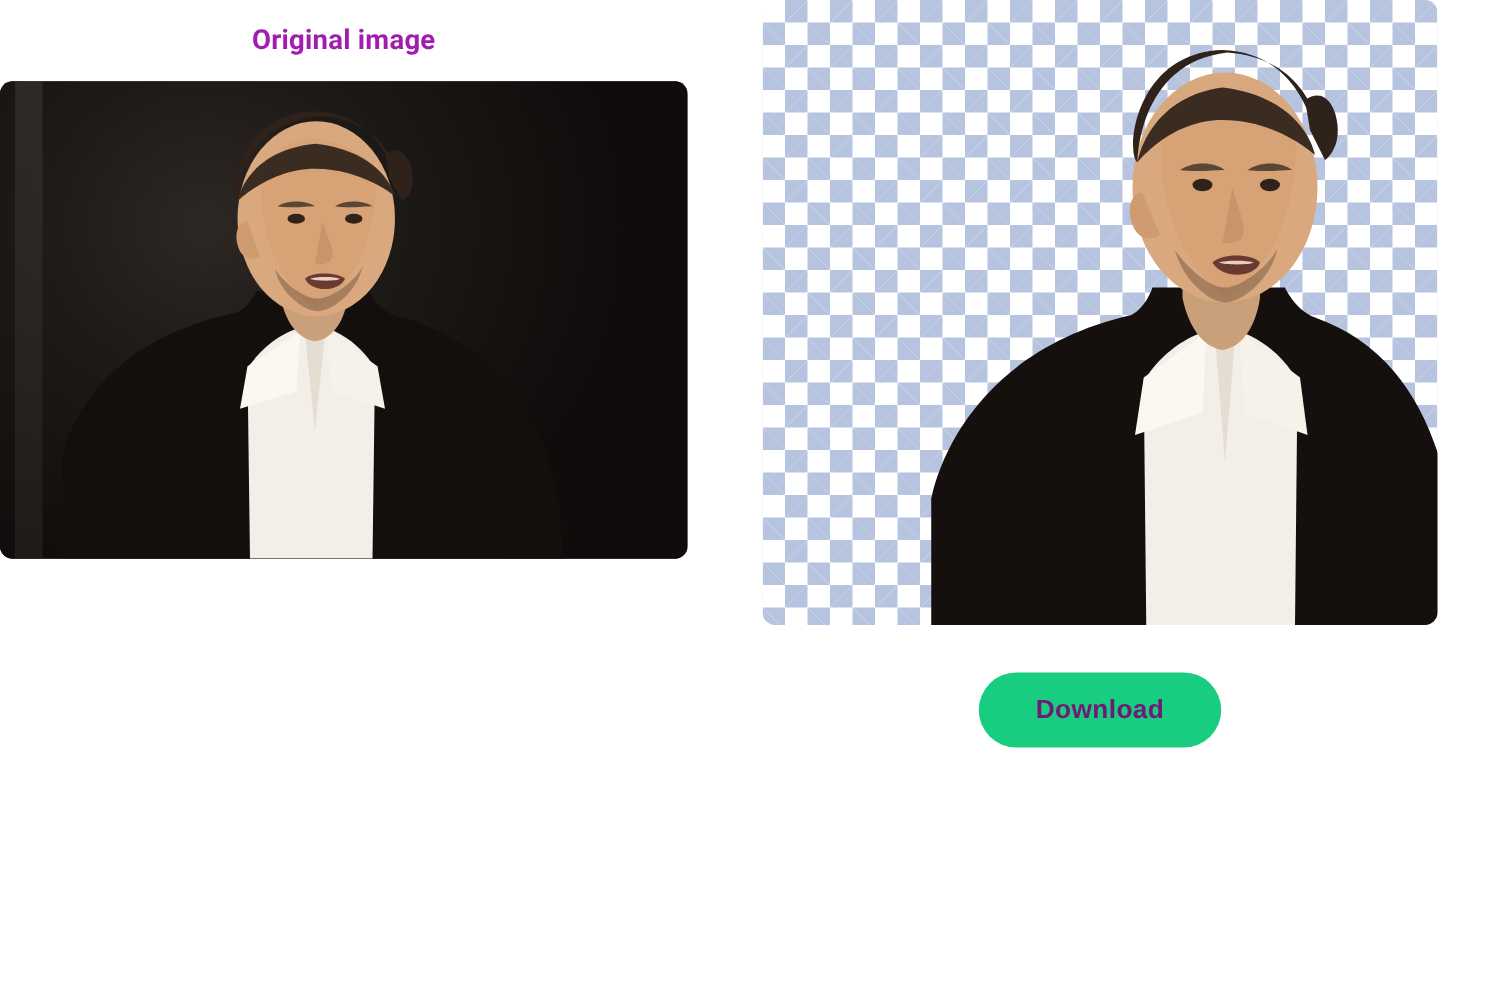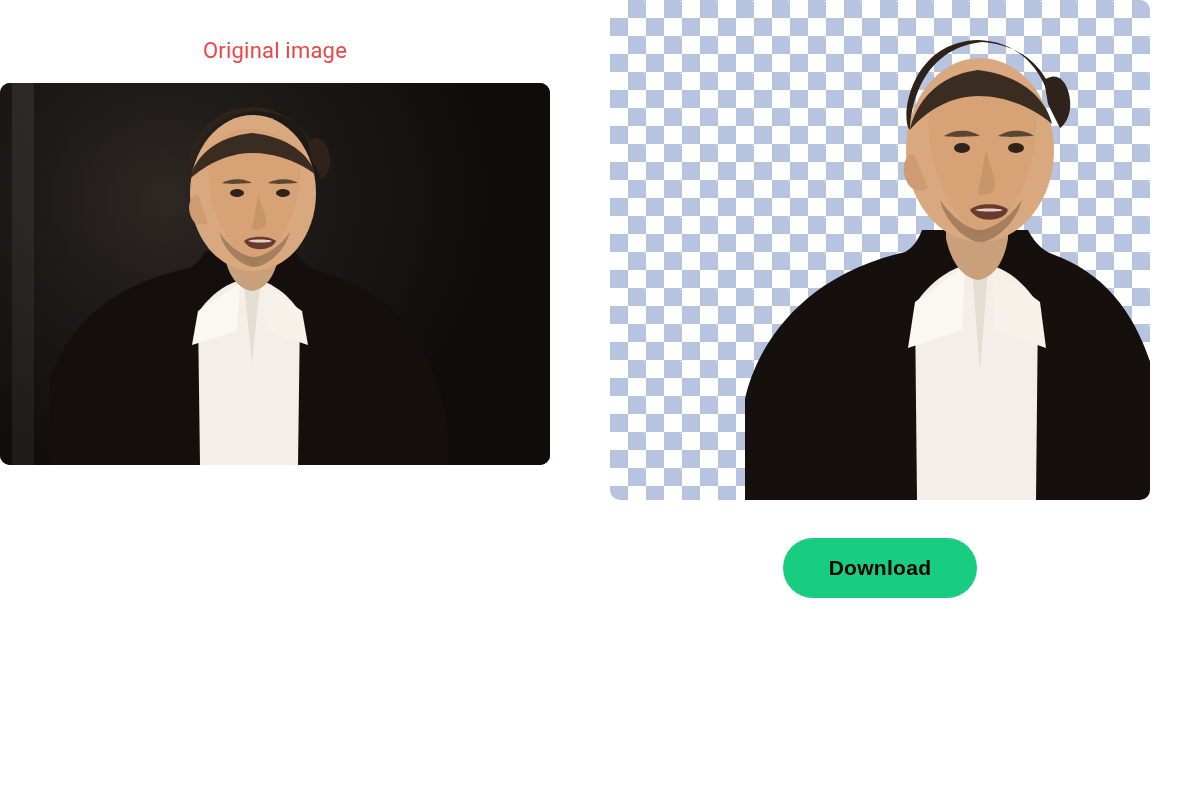--- a/index.html
+++ b/index.html
@@ -14,24 +14,24 @@
   .container {
     display: flex;
     justify-content: space-between;
     padding: 0;
   }
   .col { position: relative; }
   .col-left { width: 550px; }
   .col-right { width: 540px; margin-right: 50px; }
   .col-title {
     text-align: center;
-    color: #ef4444;
+    color: #a21caf;
     font-size: 22px;
-    font-weight: 400;
-    padding: 38px 0 20px 0;
+    font-weight: 700;
+    padding: 20px 0 20px 0;
     letter-spacing: 0.2px;
   }
   .image-box {
     width: 100%;
     border-radius: 10px;
     overflow: hidden;
     position: relative;
   }
   .image-box.original { height: 382px; background:#1a1614; }
   .image-box.result   { height: 500px; }
@@ -47,21 +47,21 @@
     background-position:0 0,0 18px,18px -18px,-18px 0;
     background-color:#fff;
   }
   .download-row {
     display:flex;
     justify-content:center;
     margin-top: 38px;
   }
   .download-btn {
     background:#18cc80;
-    color:#000000;
+    color:#701a75;
     border:none;
     border-radius: 999px;
     padding: 18px 46px;
     font-size: 21px;
     font-weight:700;
     cursor:pointer;
     letter-spacing:0.3px;
   }
   
   .figure { position:absolute; bottom:0; }

